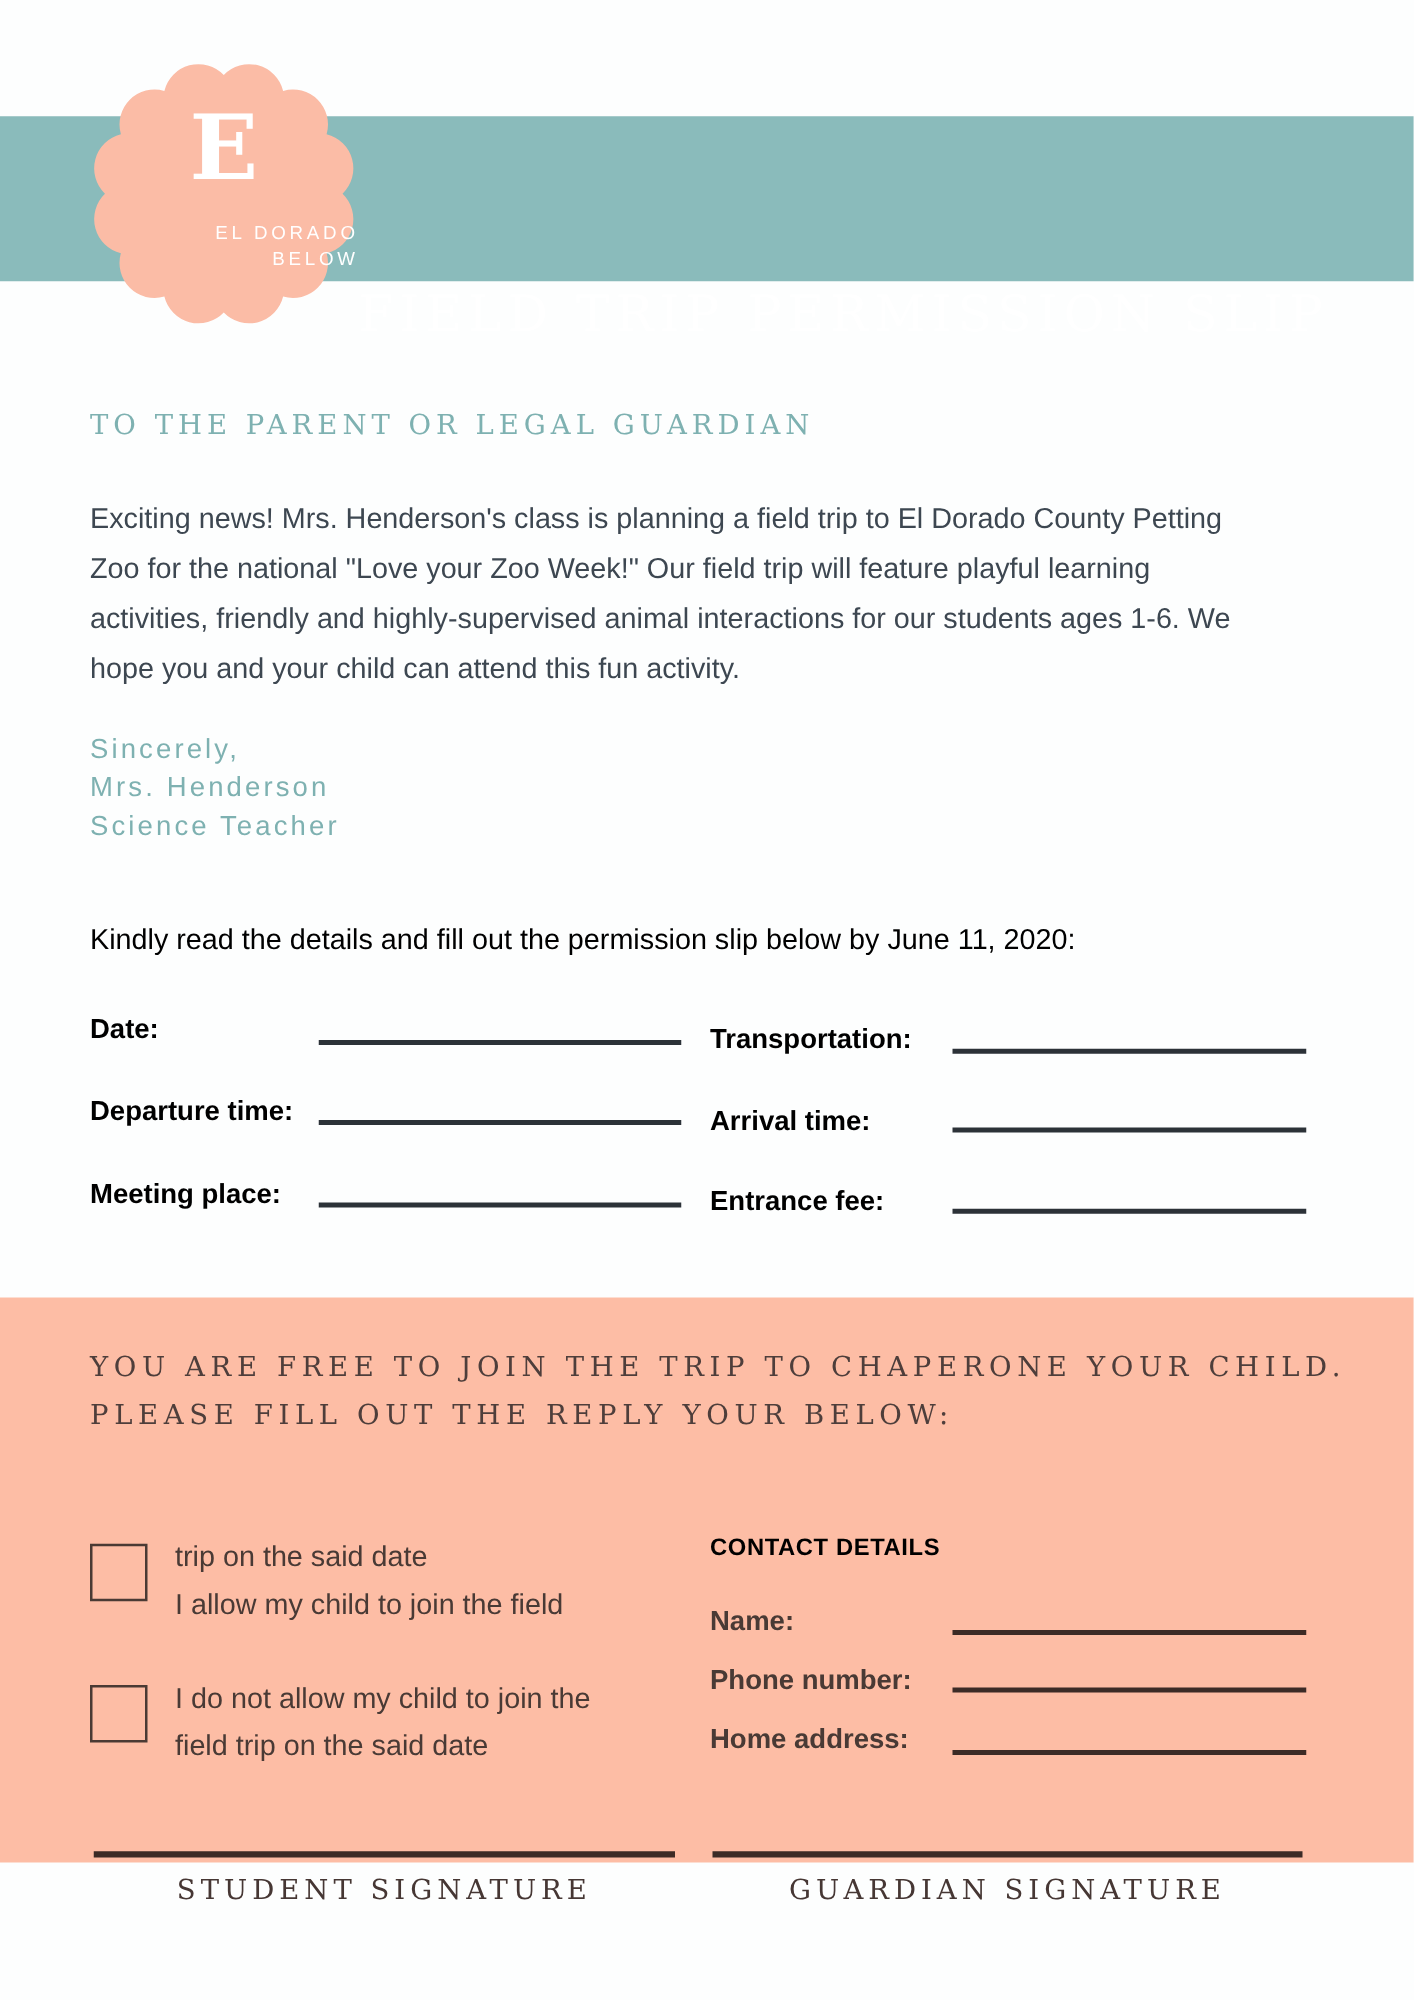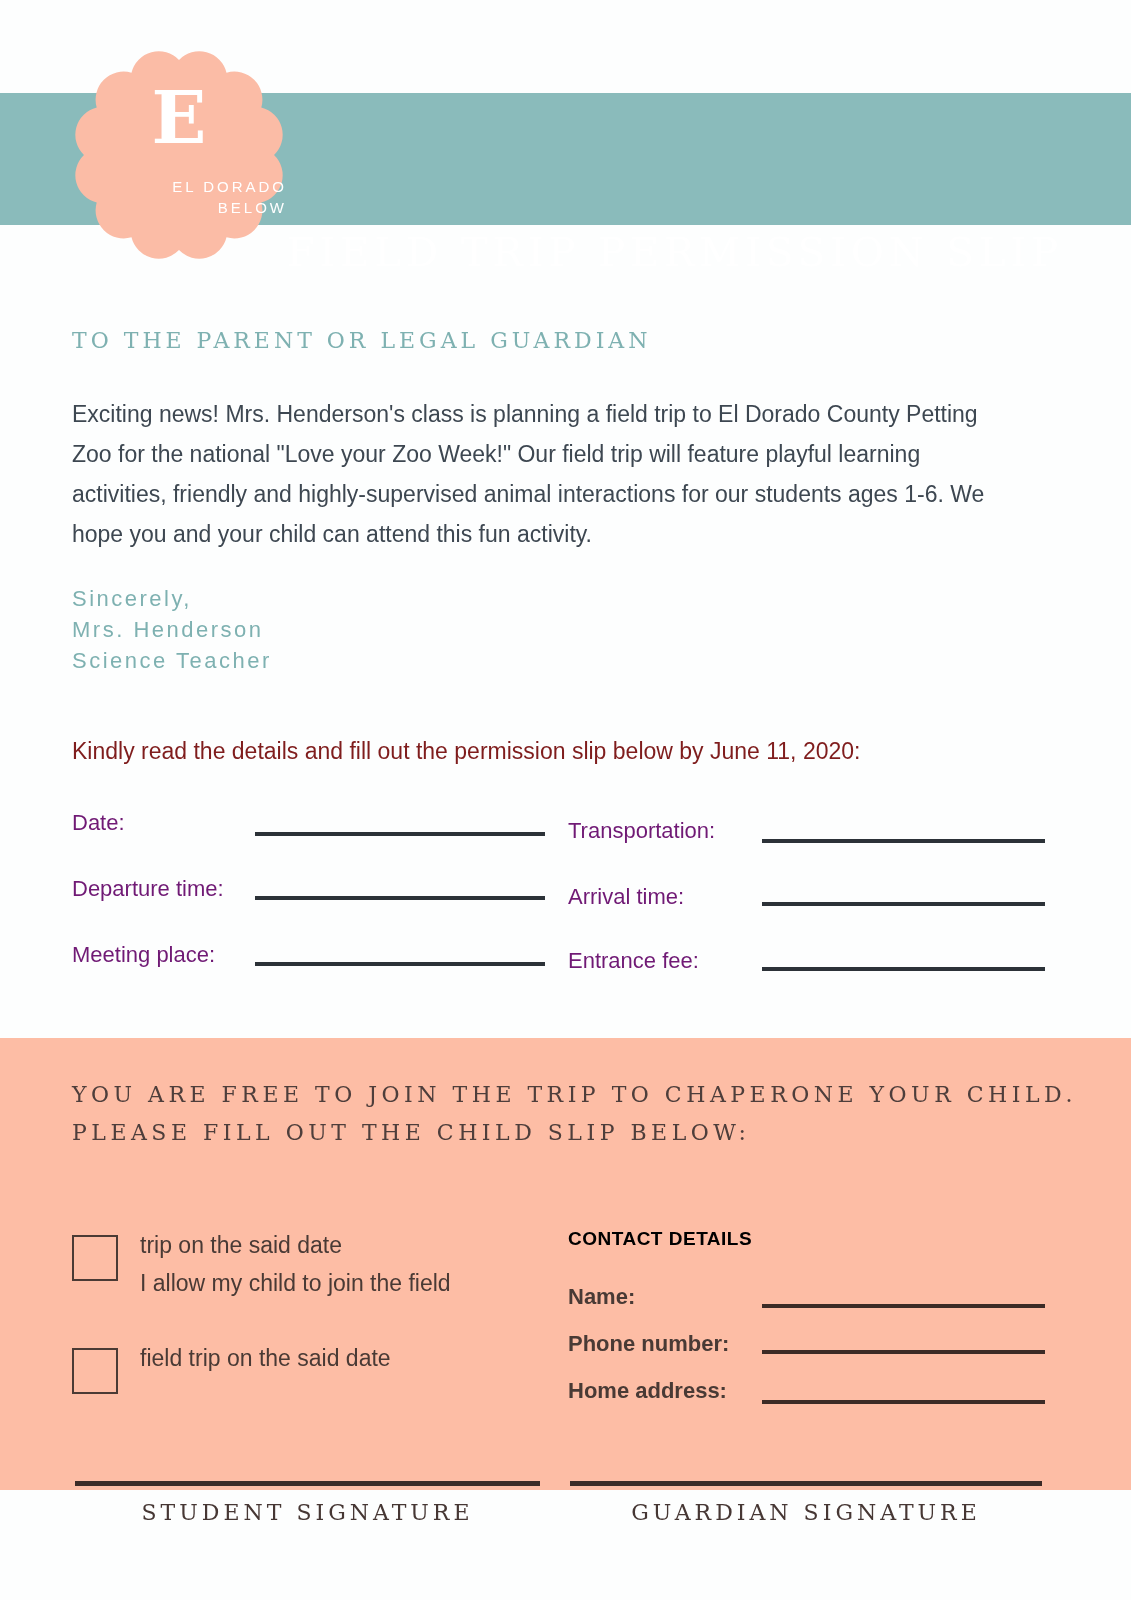--- a/index.html
+++ b/index.html
@@ -20,24 +20,24 @@
   .badge-school.l1 { top:131px; }
   .badge-school.l2 { top:152px; }
 
   
   .salutation { position:absolute; left:72px; top:328px; color:#7eb1b1;
     font-family:"DejaVu Serif", serif; font-size:22px; letter-spacing:4px; white-space:nowrap; }
   .body-par { position:absolute; left:72px; top:394px; width:948px; color:#3d4751;
     font-size:23px; line-height:40px; }
   .signoff { position:absolute; left:72px; top:583px; color:#7eb1b1;
     font-family:Liberation Sans, sans-serif; font-size:22px; letter-spacing:2.5px; line-height:31px; }
-  .instruction { position:absolute; left:72px; top:738px; color:#7f1d1d; font-size:23px; }
+  .instruction { position:absolute; left:72px; top:738px; color:#000000; font-size:23px; }
 
   
-  .flabel { position:absolute; color:#701a75; font-size:22px; font-weight:normal; white-space:nowrap; }
+  .flabel { position:absolute; color:#000000; font-size:22px; font-weight:bold; white-space:nowrap; }
   .fline { position:absolute; height:4px; background:#2c3238; }
 
   
   .reply { position:absolute; left:0; top:1038px; width:1131px; height:452px; background:#fdbda5; }
   .reply-heading { position:absolute; left:72px; top:38px; color:#4e3e3b;
     font-family:"DejaVu Serif", serif; font-size:22px; letter-spacing:4.5px; line-height:38px; }
   .checkbox { position:absolute; width:46px; height:46px; border:2px solid #4a3a34; background:transparent; }
   .opt-label { position:absolute; left:140px; width:360px; color:#493a35; font-size:23px; line-height:38px; }
   .contact-heading { position:absolute; left:568px; top:190px; color:#000000;
     font-size:19px; font-weight:bold; letter-spacing:0.5px; }
@@ -96,31 +96,32 @@
   <div class="flabel" style="left:568px; top:818px;">Transportation:</div>
   <div class="fline" style="left:762px; top:839px; width:283px;"></div>
   <div class="flabel" style="left:568px; top:884px;">Arrival time:</div>
   <div class="fline" style="left:762px; top:902px; width:283px;"></div>
   <div class="flabel" style="left:568px; top:948px;">Entrance fee:</div>
   <div class="fline" style="left:762px; top:967px; width:283px;"></div>
 
   <div class="reply">
     <div class="reply-heading">
       <div>YOU ARE FREE TO JOIN THE TRIP TO CHAPERONE YOUR CHILD.</div>
-      <div>PLEASE FILL OUT THE CHILD SLIP BELOW:</div>
+      <div>PLEASE FILL OUT THE REPLY YOUR BELOW:</div>
     </div>
 
     <div class="checkbox" style="left:72px; top:197px;"></div>
     <div class="opt-label" style="top:188px;">
       <div>trip on the said date</div>
       <div>I allow my child to join the field</div>
     </div>
 
     <div class="checkbox" style="left:72px; top:310px;"></div>
     <div class="opt-label" style="top:301px;">
+      <div>I do not allow my child to join the</div>
       <div>field trip on the said date</div>
     </div>
 
     <div class="contact-heading">CONTACT DETAILS</div>
     <div class="clabel" style="top:246px;">Name:</div>
     <div class="cline" style="top:266px;"></div>
     <div class="clabel" style="top:293px;">Phone number:</div>
     <div class="cline" style="top:312px;"></div>
     <div class="clabel" style="top:340px;">Home address:</div>
     <div class="cline" style="top:362px;"></div>

